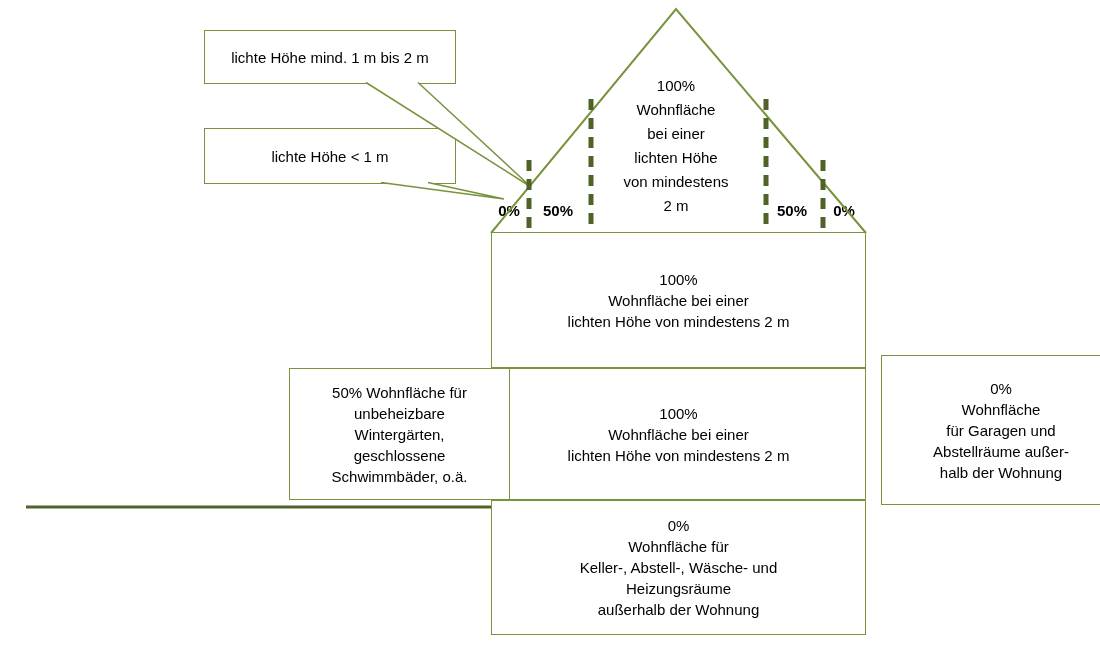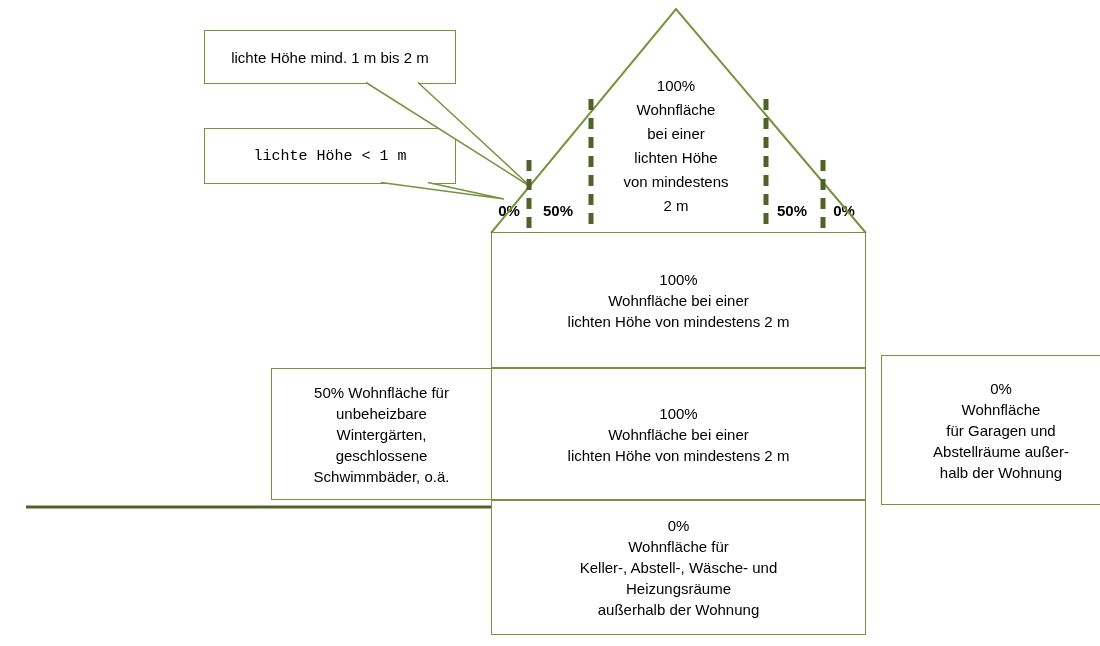--- a/index.html
+++ b/index.html
@@ -58,21 +58,21 @@
   .ground { stroke: var(--dash); stroke-width: 3; fill: none; }
 </style>
 </head>
 <body>
 
 <div class="canvas">
 
   <div class="box" style="left:178px; top:30px; width:252px; height:54px;">
     <span>lichte Höhe mind. 1 m bis 2 m</span>
   </div>
-  <div class="box" style="left:178px; top:128px; width:252px; height:56px;font-family:Liberation Mono, monospace;">
+  <div class="box" style="left:178px; top:128px; width:252px; height:56px;">
     <span>lichte Höhe &lt; 1 m</span>
   </div>
 
   <div class="box" style="left:465px; top:232px; width:375px; height:136px;">
     <span>100%
 Wohnfläche bei einer
 lichten Höhe von mindestens 2 m</span>
   </div>
   <div class="box" style="left:465px; top:368px; width:375px; height:132px;">
     <span>100%
@@ -80,21 +80,21 @@
 lichten Höhe von mindestens 2 m</span>
   </div>
   <div class="box" style="left:465px; top:500px; width:375px; height:135px;">
     <span>0%
 Wohnfläche für
 Keller-, Abstell-, Wäsche- und
 Heizungsräume
 außerhalb der Wohnung</span>
   </div>
 
-  <div class="box" style="left:245px; top:368px; width:221px; height:132px;">
+  <div class="box" style="left:263px; top:368px; width:221px; height:132px;">
     <span>50% Wohnfläche für
 unbeheizbare
 Wintergärten,
 geschlossene
 Schwimmbäder, o.ä.</span>
   </div>
 
   <div class="box" style="left:855px; top:355px; width:240px; height:150px;">
     <span>0%
 Wohnfläche

